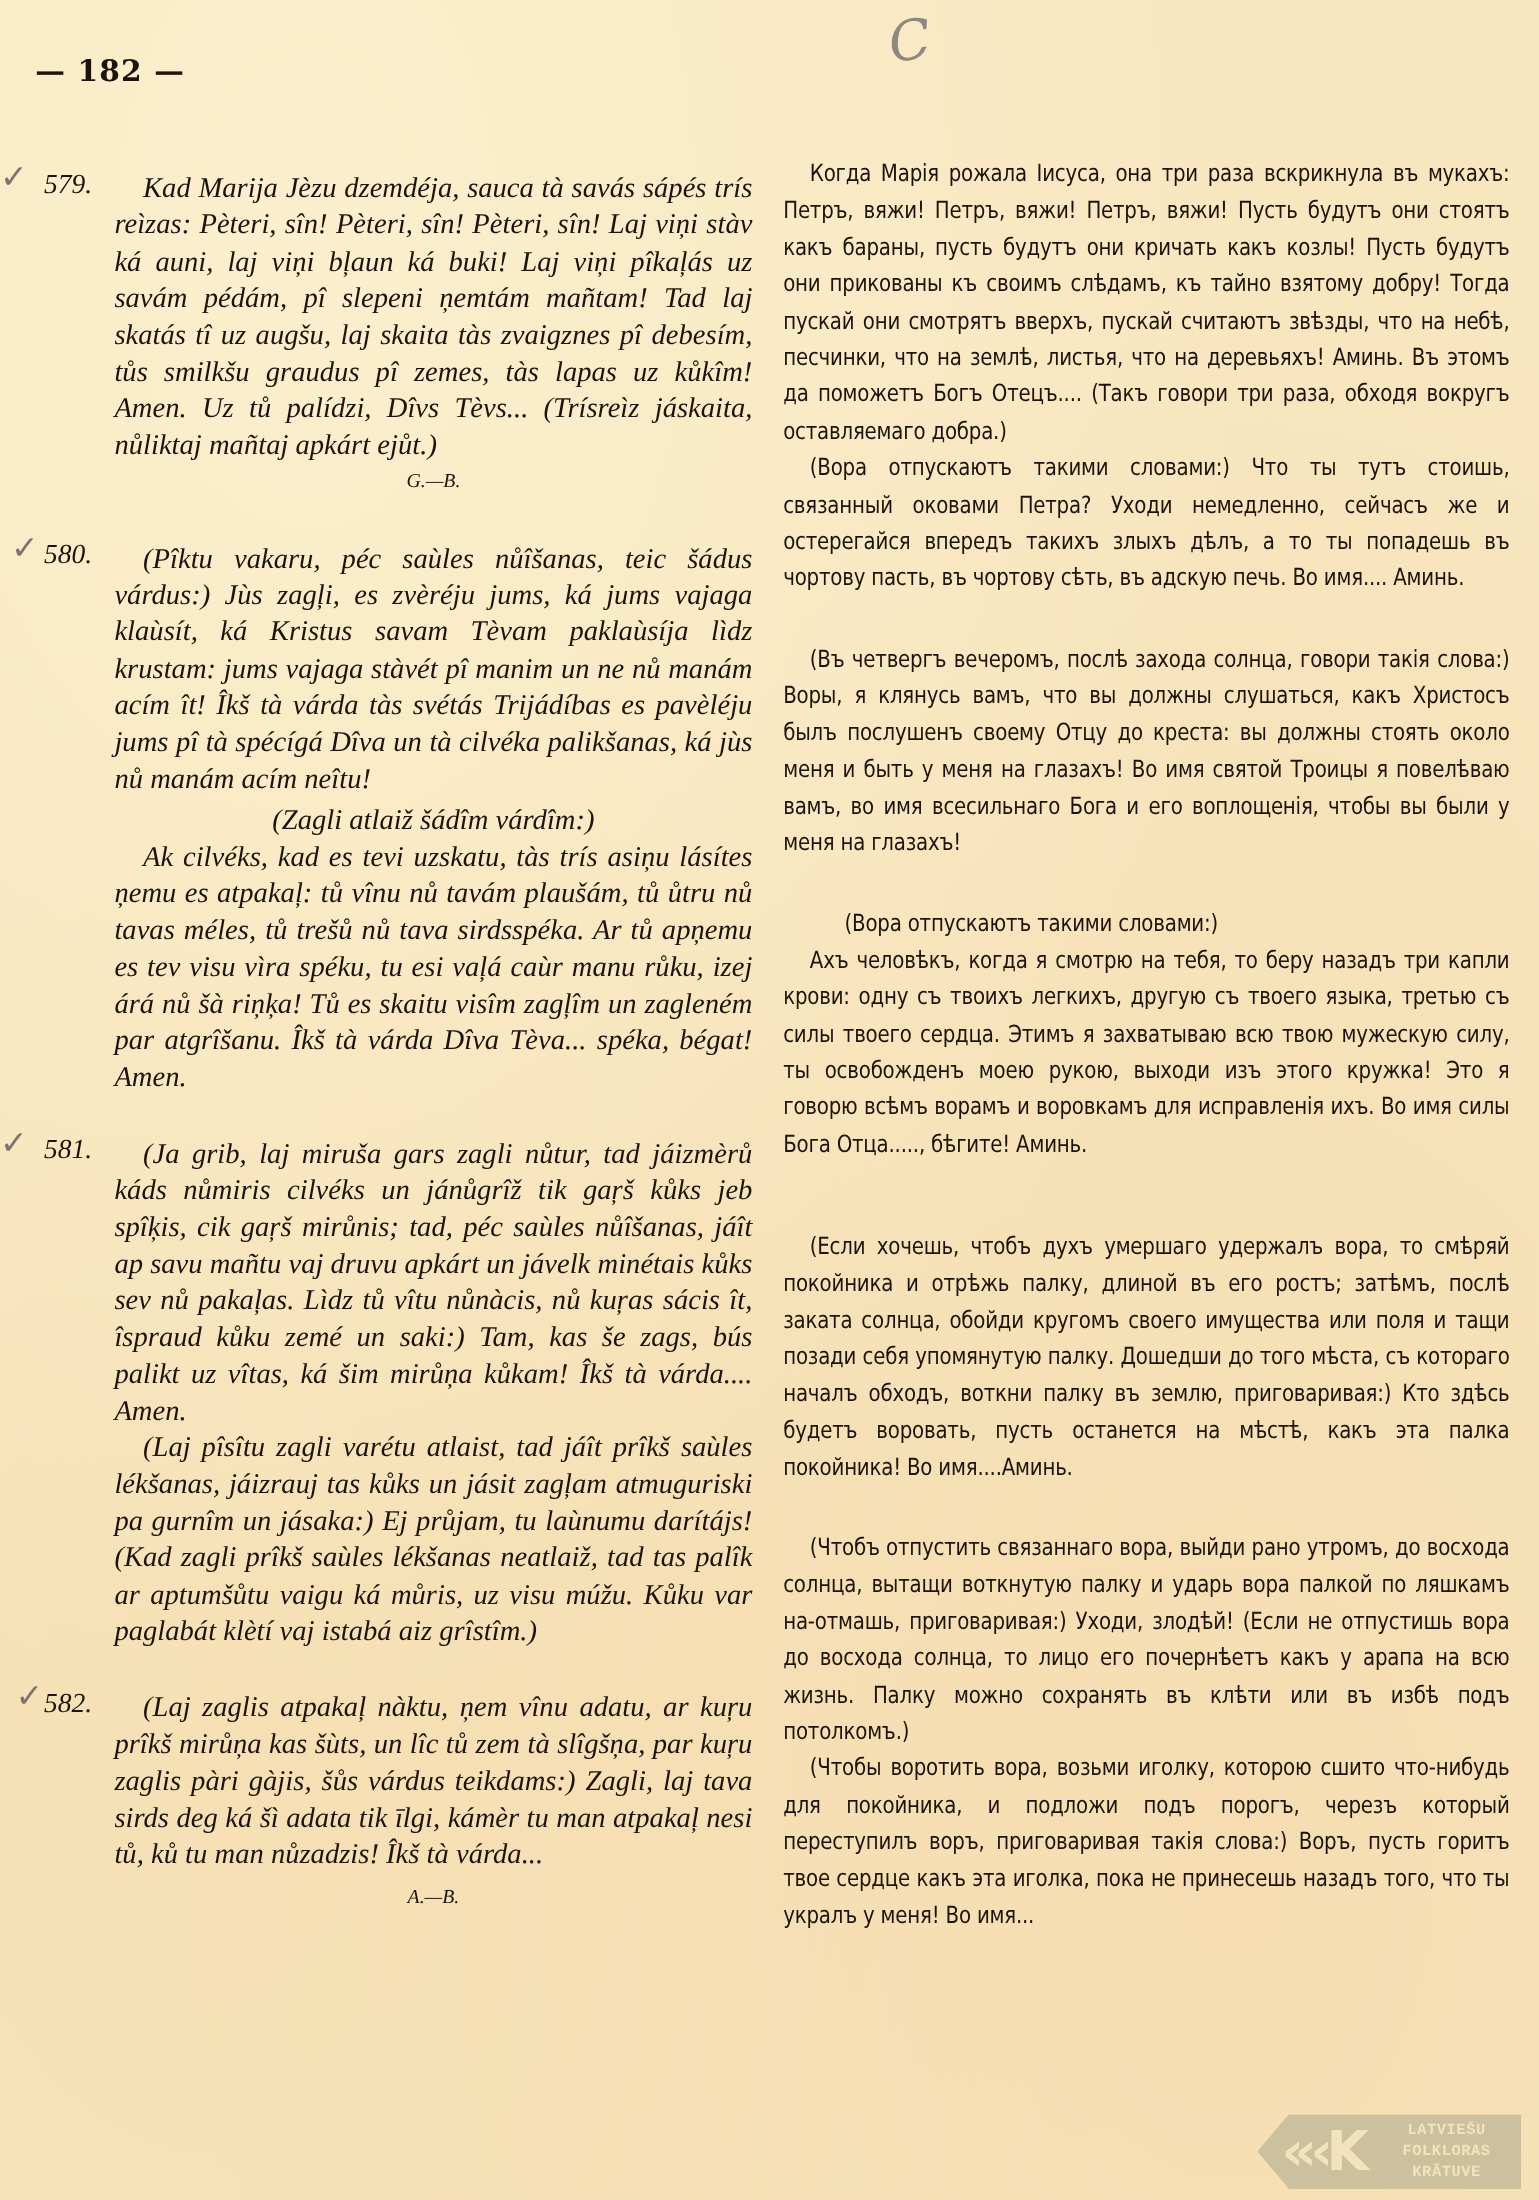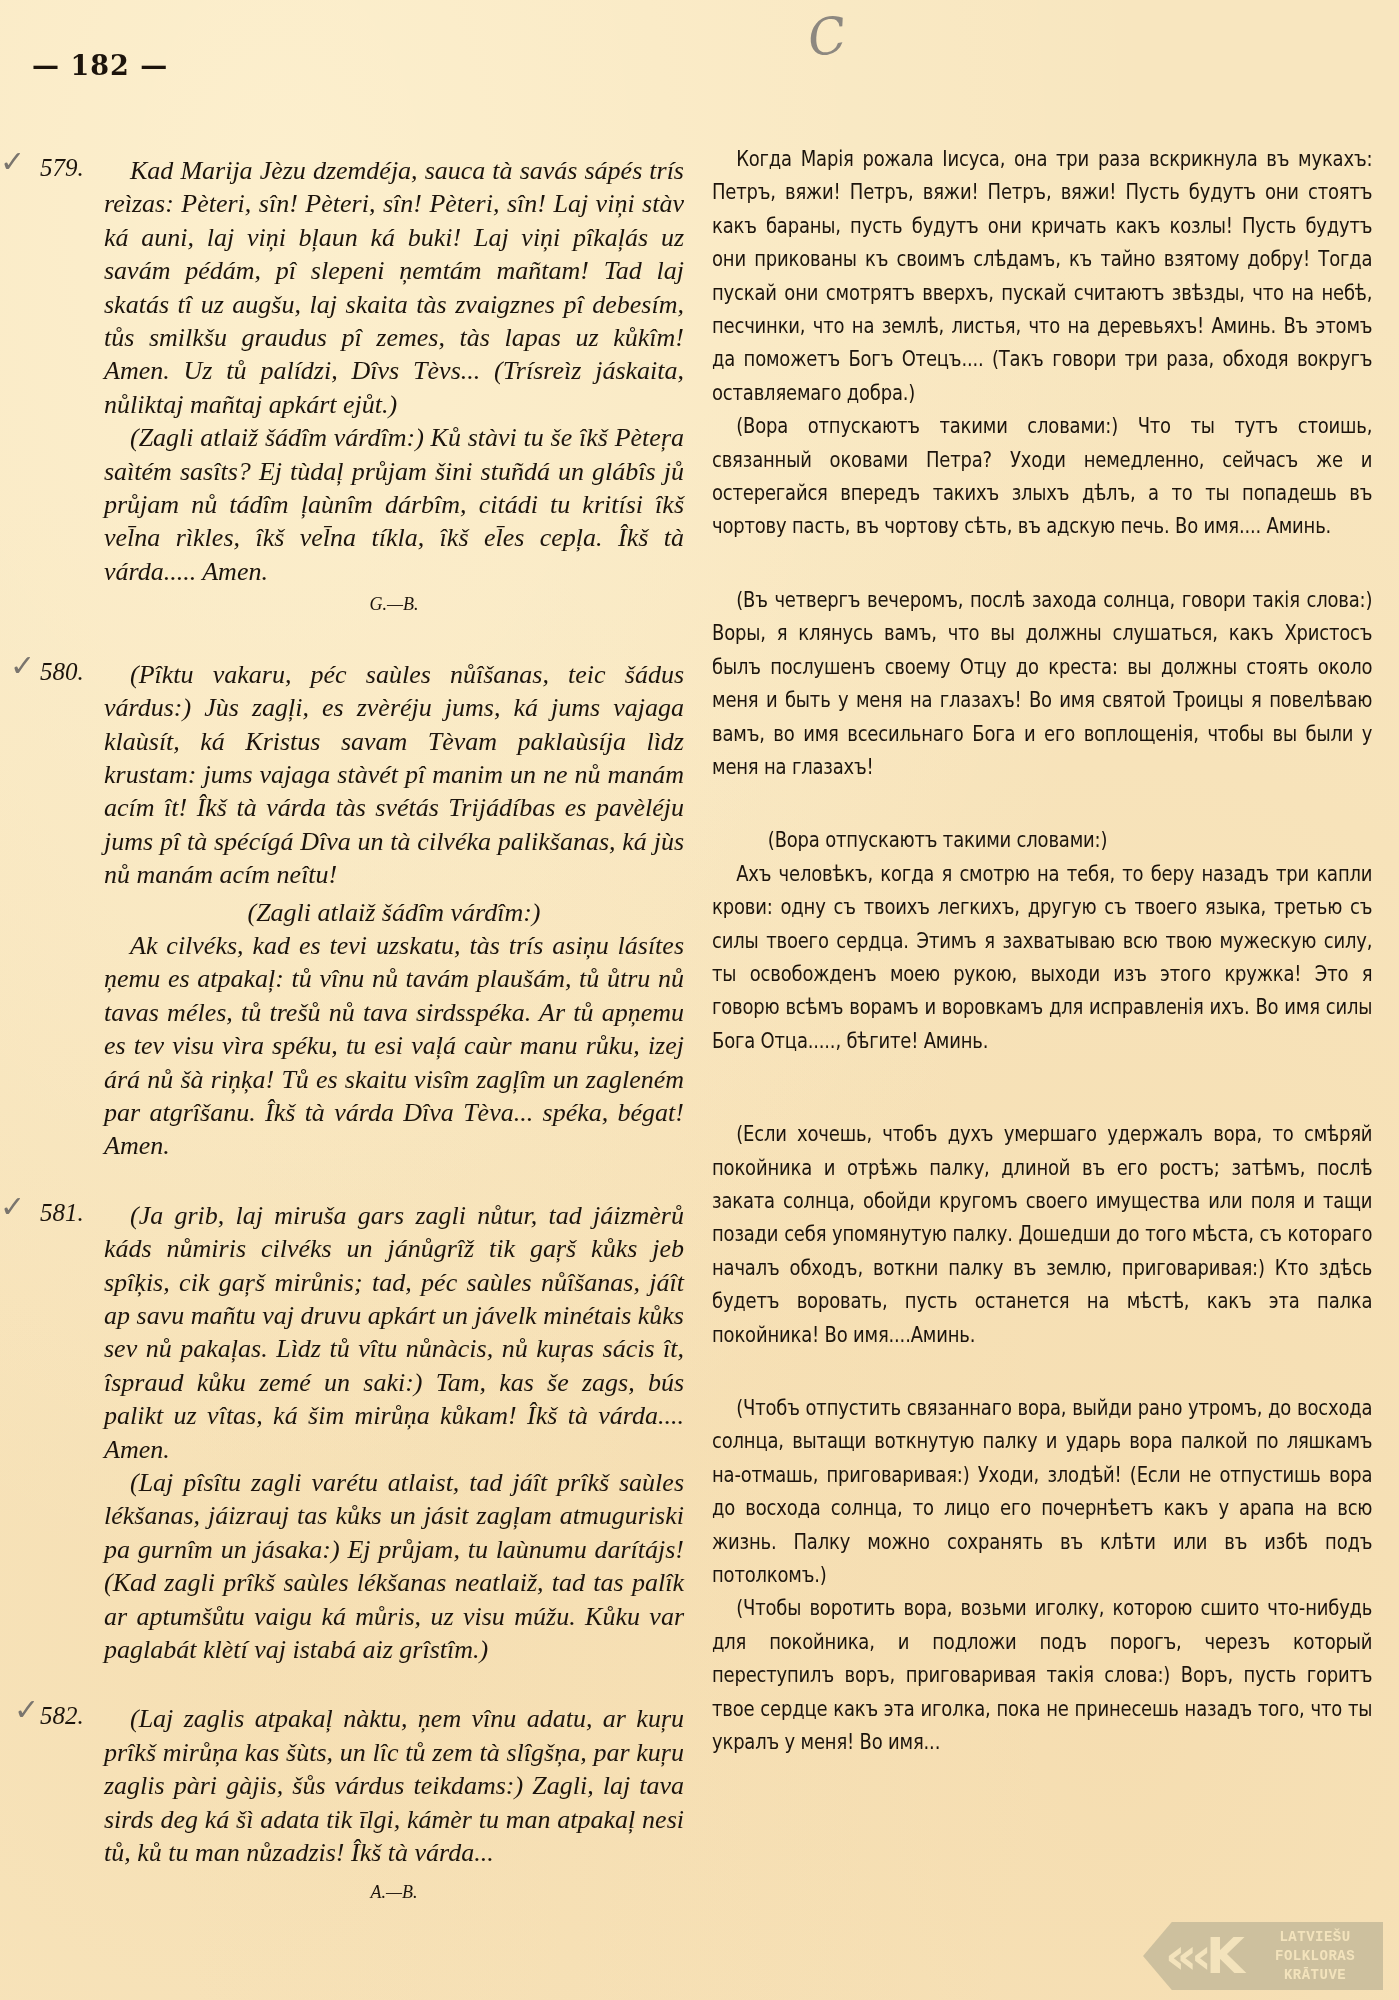--- a/index.html
+++ b/index.html
@@ -81,21 +81,20 @@
 <div class="page-header">— 182 —</div>
 <div class="pencil-mark">C</div>
 
 <div class="col-left">
 
   <div class="entry" style="margin-top:24px;">
     <span class="check">✓</span>
     <span class="num">579.</span>
     <div class="lv">
       <p class="indent">Kad Marija Jèzu dzemdéja, sauca tà savás sápés trís reìzas: Pèteri, sîn! Pèteri, sîn! Pèteri, sîn! Laj viņi stàv ká auni, laj viņi bļaun ká buki! Laj viņi pîkaļás uz savám pédám, pî slepeni ņemtám mañtam! Tad laj skatás tî uz augšu, laj skaita tàs zvaigznes pî debesím, tůs smilkšu graudus pî zemes, tàs lapas uz kůkîm! Amen. Uz tů palídzi, Dîvs Tèvs... (Trísreìz jáskaita, nůliktaj mañtaj apkárt ejůt.)</p>
-      <p class="indent">(Zagli atlaiž šádîm várdîm:) Ků stàvi tu še îkš Pèteŗa saìtém sasîts? Ej tùdaļ průjam šini stuñdá un glábîs jů průjam nů tádîm ļaùnîm dárbîm, citádi tu kritísi îkš vel̄na rìkles, îkš vel̄na tíkla, îkš el̄es cepļa. Îkš tà várda..... Amen.</p>
       <p class="center sig">G.—B.</p>
     </div>
   </div>
 
   <div class="entry" style="margin-top:4px;">
     <span class="check" style="left:10px;">✓</span>
     <span class="num">580.</span>
     <div class="lv">
       <p class="indent">(Pîktu vakaru, péc saùles nůîšanas, teic šádus várdus:) Jùs zagļi, es zvèréju jums, ká jums vajaga klaùsít, ká Kristus savam Tèvam paklaùsíja lìdz krustam: jums vajaga stàvét pî manim un ne nů manám acím ît! Îkš tà várda tàs svétás Trijádíbas es pavèléju jums pî tà spécígá Dîva un tà cilvéka palikšanas, ká jùs nů manám acím neîtu!</p>
       <p class="center" style="margin-top:4px;">(Zagli atlaiž šádîm várdîm:)</p>

